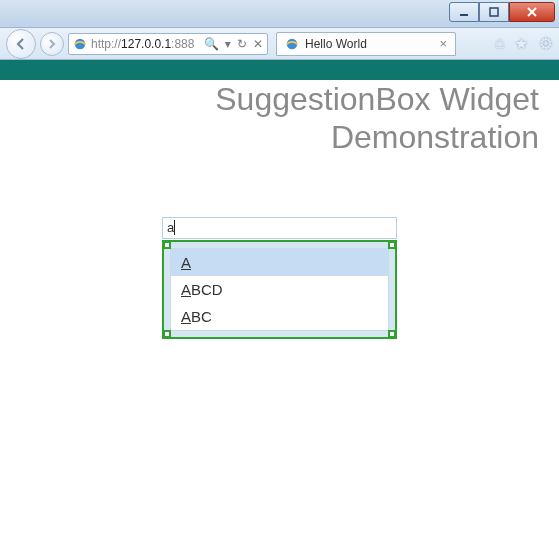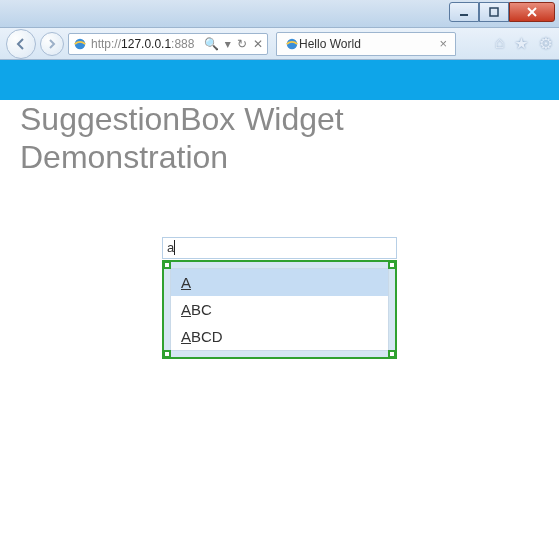--- a/index.html
+++ b/index.html
@@ -10,21 +10,21 @@
     font-family: Arial, Helvetica, sans-serif;
     overflow: hidden;
     background: #fff;
   }
 
   
   .window {
     position: relative;
     width: 559px;
     height: 425px;
-    background: #0ea5e9;
+    background: #0f766e;
     box-sizing: border-box;
   }
 
   .titlebar {
     height: 28px;
     background: linear-gradient(to bottom, #d7e4f2 0%, #bcd3ea 100%);
     border-bottom: 1px solid #9db5cf;
     display: flex;
     justify-content: flex-end;
     align-items: flex-start;
@@ -122,20 +122,21 @@
   }
 
   .tab {
     height: 24px;
     border: 1px solid #9db5cf;
     background: #fdfdfd;
     border-radius: 2px 2px 0 0;
     display: flex;
     align-items: center;
     padding: 0 8px;
+    gap: 6px;
     font-size: 12px;
     color: #333;
     margin-left: 4px;
     flex: 0 0 180px;
     box-sizing: border-box;
     overflow: hidden;
   }
 
   .tab .close-x {
     margin-left: auto;
@@ -154,25 +155,25 @@
   
   .page {
     position: relative;
     width: 100%;
     height: calc(551px - 28px - 32px);
     background: #fff;
     box-sizing: border-box;
   }
 
   h1.page-title {
-    text-align: left;
+    text-align: right;
     font-size: 32px;
     font-weight: normal;
     color: #8a8a8a;
-    margin: 40px 20px 10px;
+    margin: 20px 20px 10px;
     line-height: 1.2;
   }
 
   .suggest-wrap {
     position: relative;
     width: 235px;
     margin: 60px auto 0;
   }
 
   .suggest-input {
@@ -316,20 +317,20 @@
 
       <div class="popup">
         <div class="handle tl"></div>
         <div class="handle tr"></div>
         <div class="handle bl"></div>
         <div class="handle br"></div>
 
         <div class="popup-inner" id="suggestion-list">
 
         <div class="sugg-item selected"><span class="hl">A</span><span></span></div>
+            <div class="sugg-item"><span class="hl">A</span><span>BCD</span></div>
             <div class="sugg-item"><span class="hl">A</span><span>BC</span></div>
-            <div class="sugg-item"><span class="hl">A</span><span>BCD</span></div>
           </div>
       </div>
     </div>
   </div>
 
 </div>
 
 </body></html>

